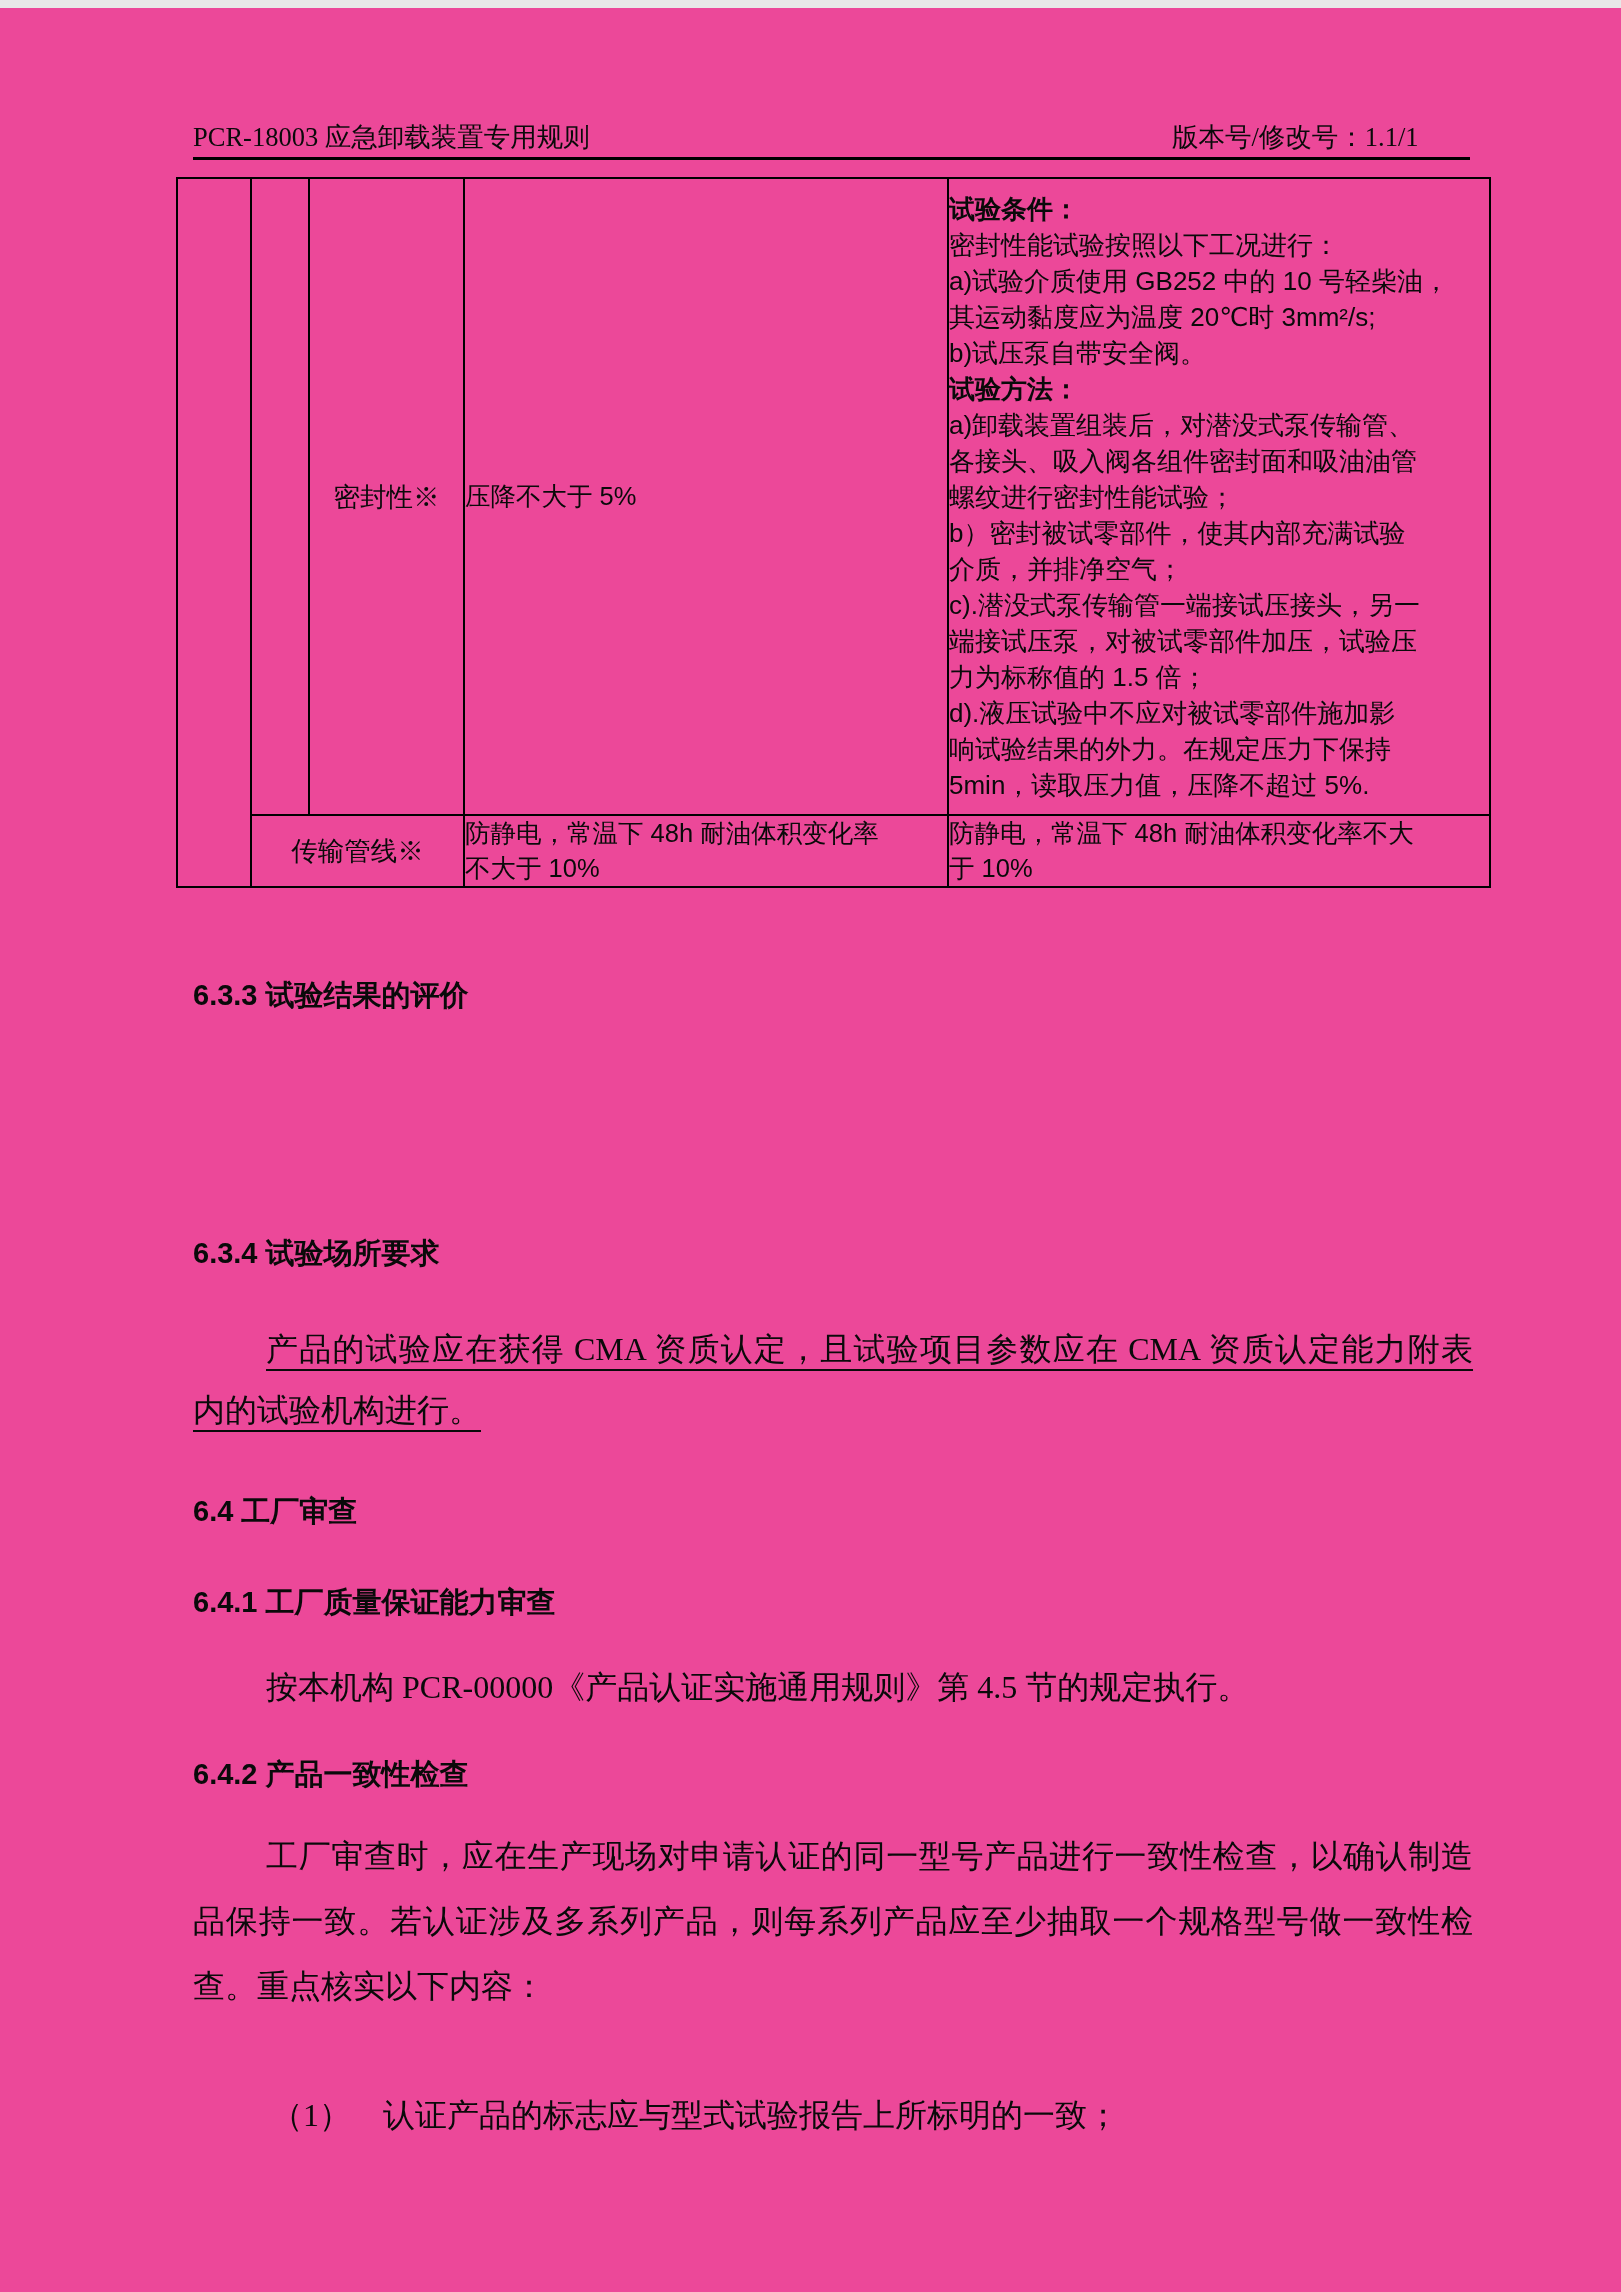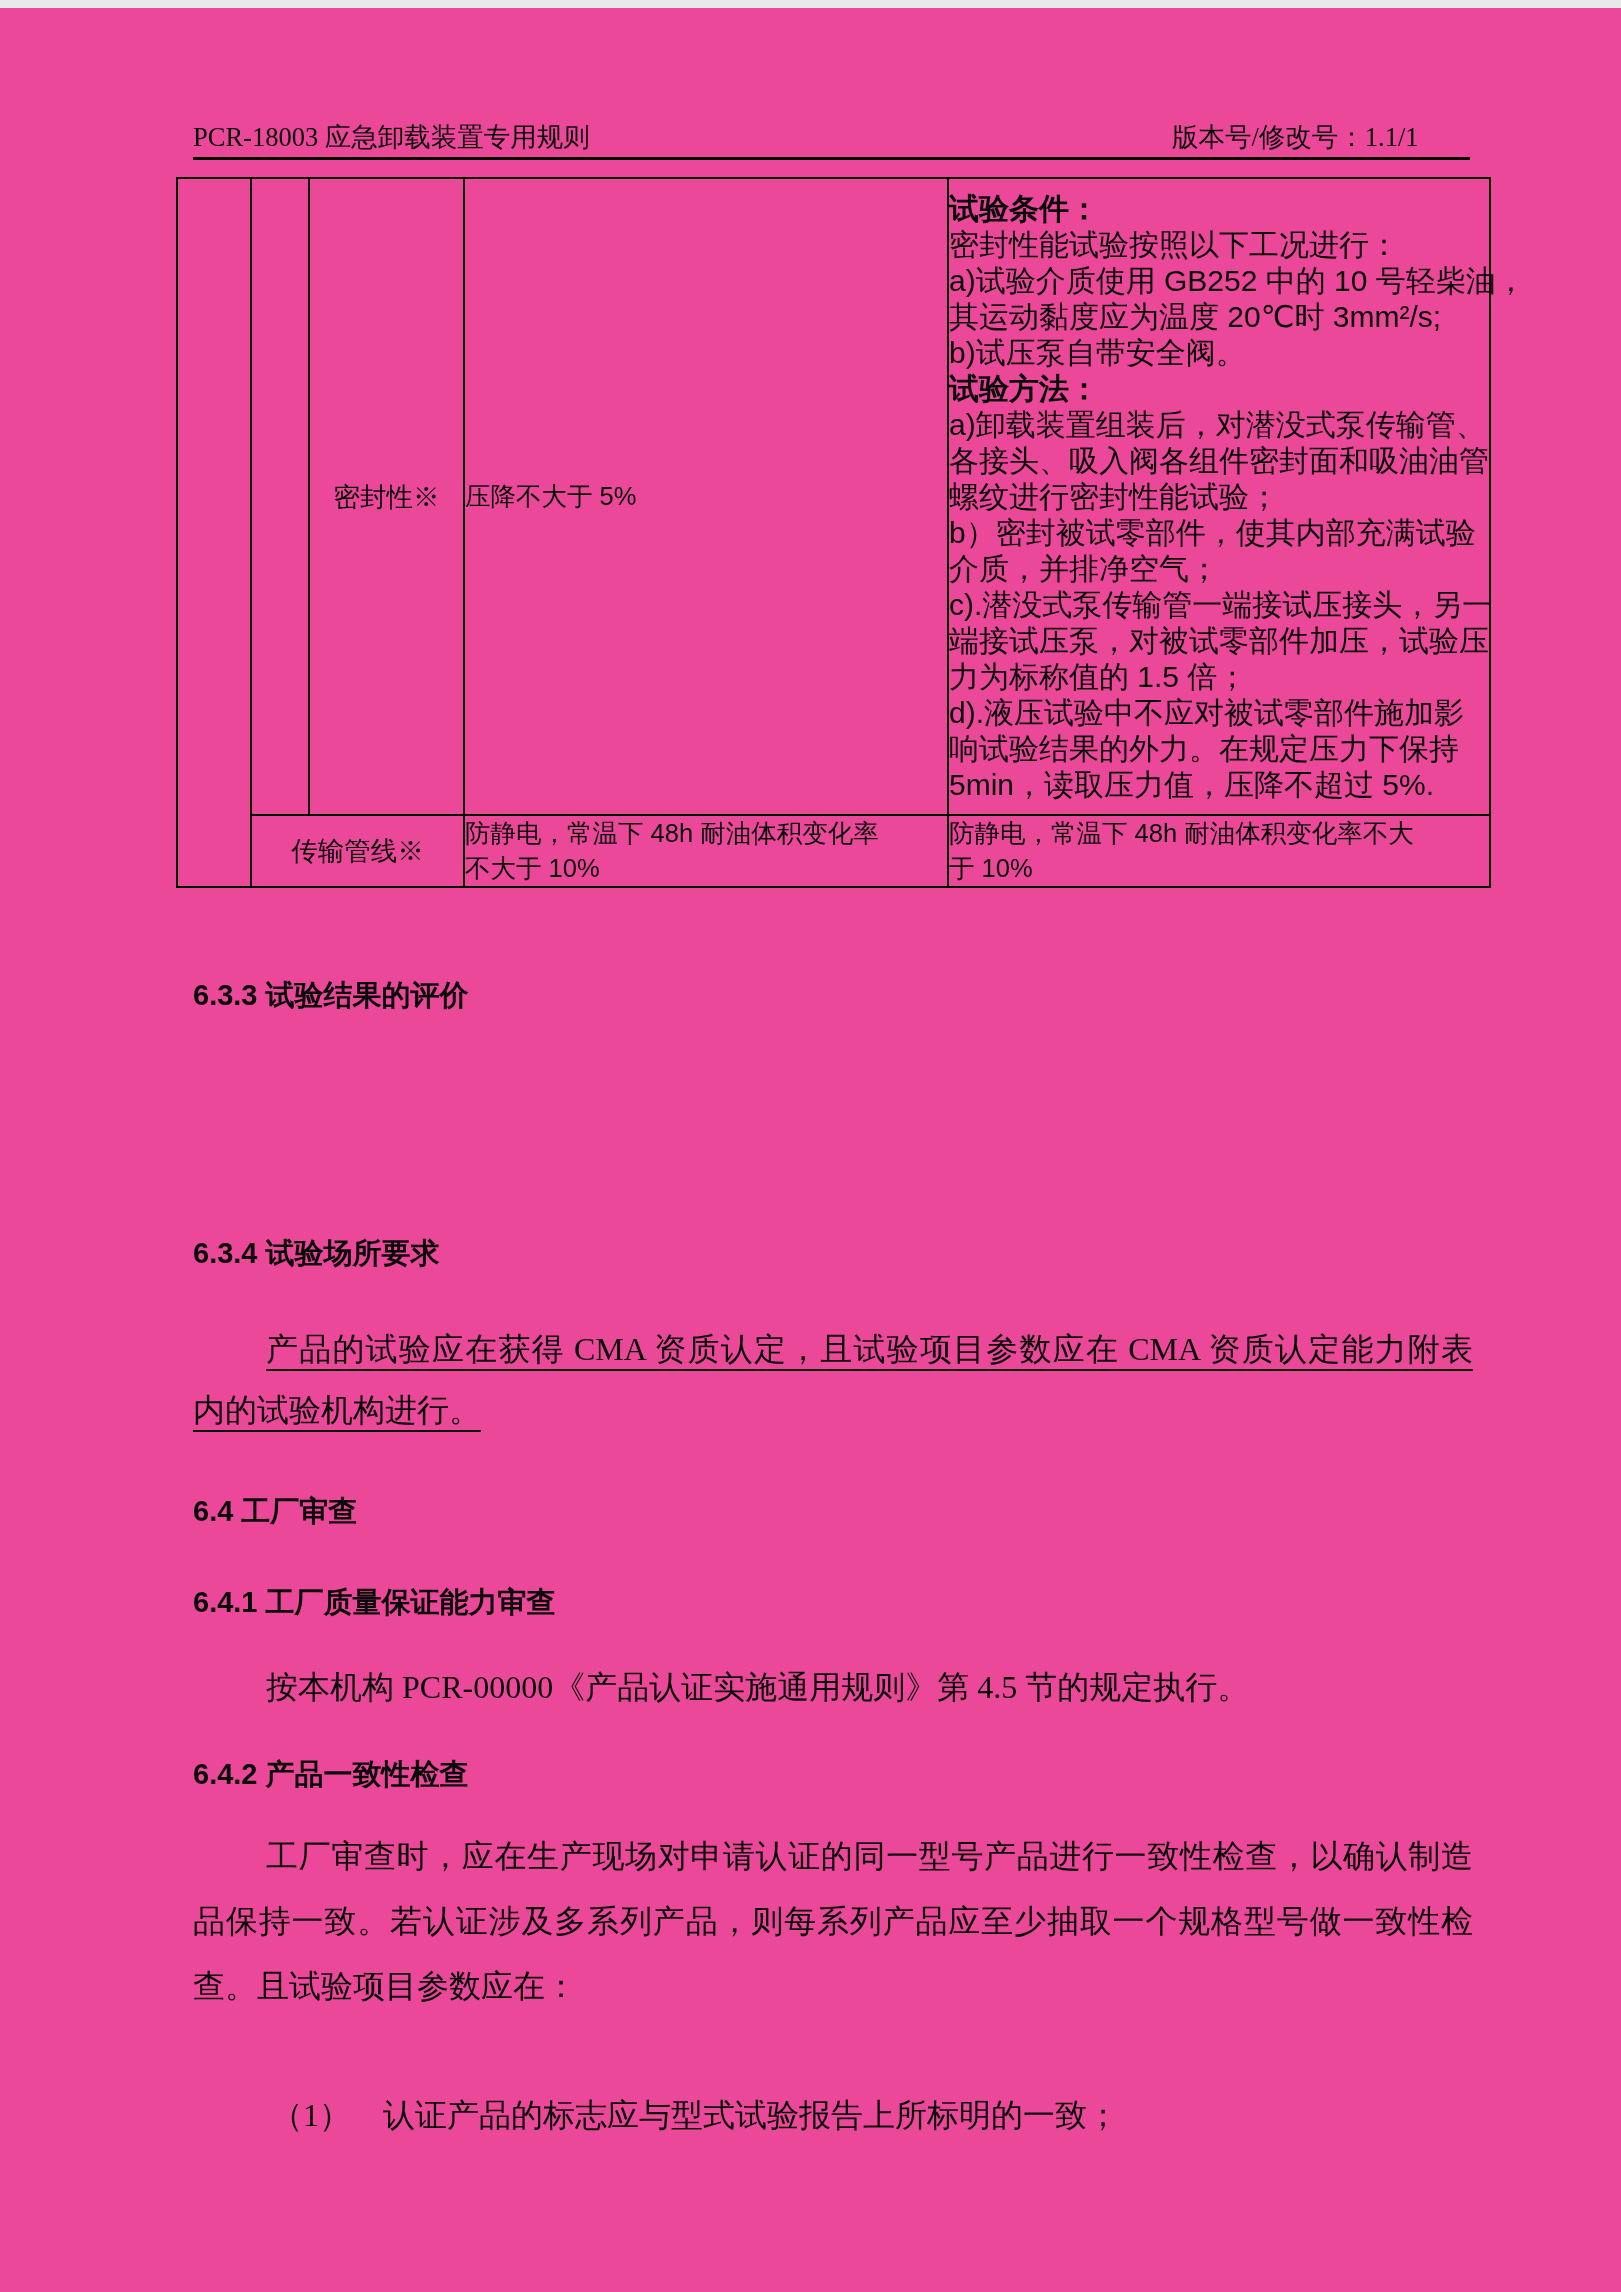--- a/index.html
+++ b/index.html
@@ -29,21 +29,21 @@
     text-align:center; font-size:26.5px;
     font-family:"Liberation Serif","DejaVu Serif",serif;
     white-space:nowrap;
   }
   td.c-req {
     font-size:25.5px; padding-left:16.7px;
     font-family:"Liberation Sans","DejaVu Sans",sans-serif;
   }
   td.c-method {
     vertical-align:top;
-    font-size:30px; line-height:36px;
+    font-size:26px; line-height:36px;
     padding:7.8px 5.9px 3.9px 10.8px;
     font-family:"Liberation Sans","DejaVu Sans",sans-serif;
   }
   td.c-method .ln { white-space:nowrap; }
   td.c-method .b  { font-weight:bold; }
   td.c-req .ln { white-space:nowrap; line-height:35px; }
   td.c-method2 {
     font-size:25.5px; line-height:35px; padding-left:10.8px;
     font-family:"Liberation Sans","DejaVu Sans",sans-serif;
     border-radius:6px;
@@ -145,21 +145,21 @@
 
   <div class="sec-h" style="top:1575px">6.4.1 工厂质量保证能力审查</div>
   <div class="para" style="top:1649px">
     <div class="pl ind">按本机构 PCR-00000《产品认证实施通用规则》第 4.5 节的规定执行。</div>
   </div>
 
   <div class="sec-h" style="top:1747px">6.4.2 产品一致性检查</div>
   <div class="para" style="top:1816px">
     <div class="pl66 ind jfull">工厂审查时，应在生产现场对申请认证的同一型号产品进行一致性检查，以确认制造</div>
     <div class="pl66 jfull">品保持一致。若认证涉及多系列产品，则每系列产品应至少抽取一个规格型号做一致性检</div>
-    <div class="pl66">查。且试验项目参数应在：</div>
+    <div class="pl66">查。重点核实以下内容：</div>
   </div>
   <div class="para" style="top:2075px">
     <div class="pl66 ind2">（1）　认证产品的标志应与型式试验报告上所标明的一致；</div>
   </div>
 
 
 </div>
 
 
 </body></html>

